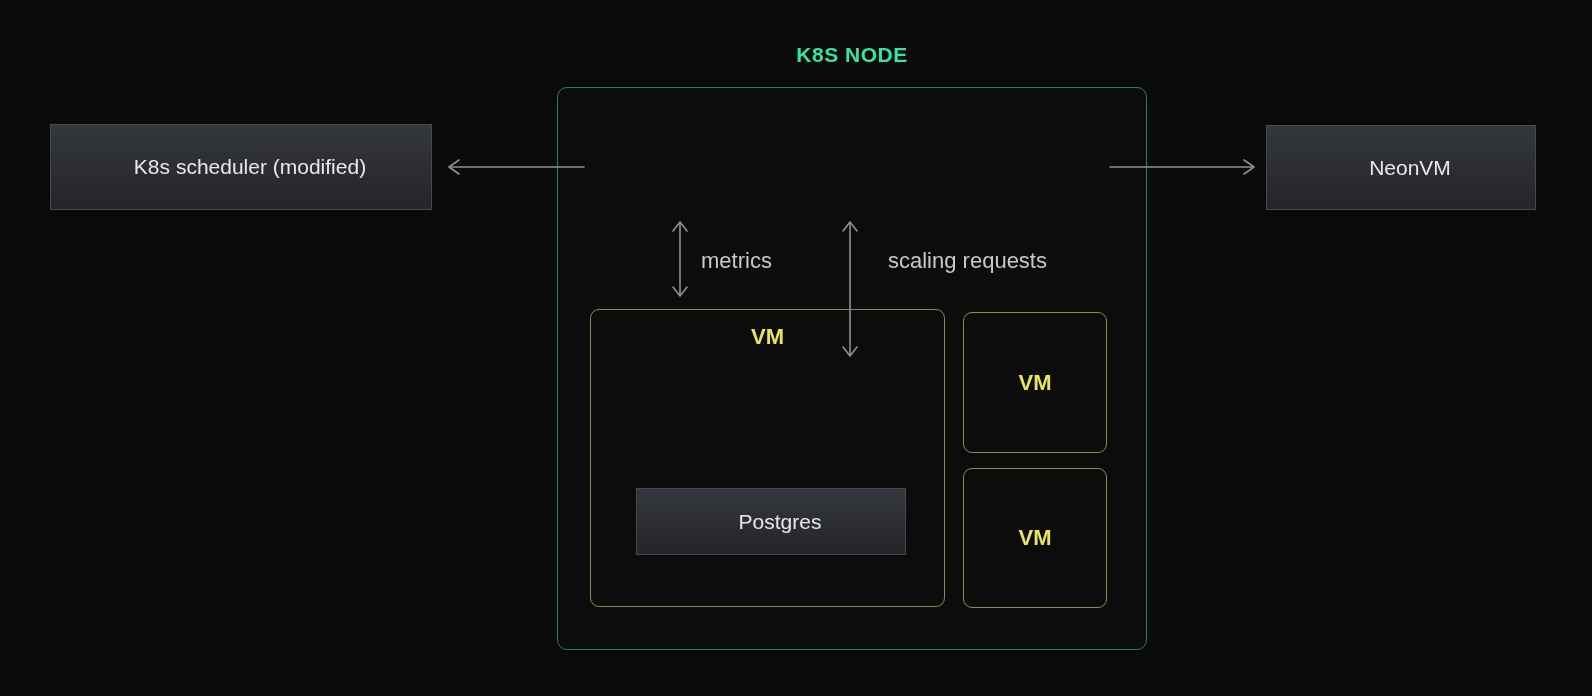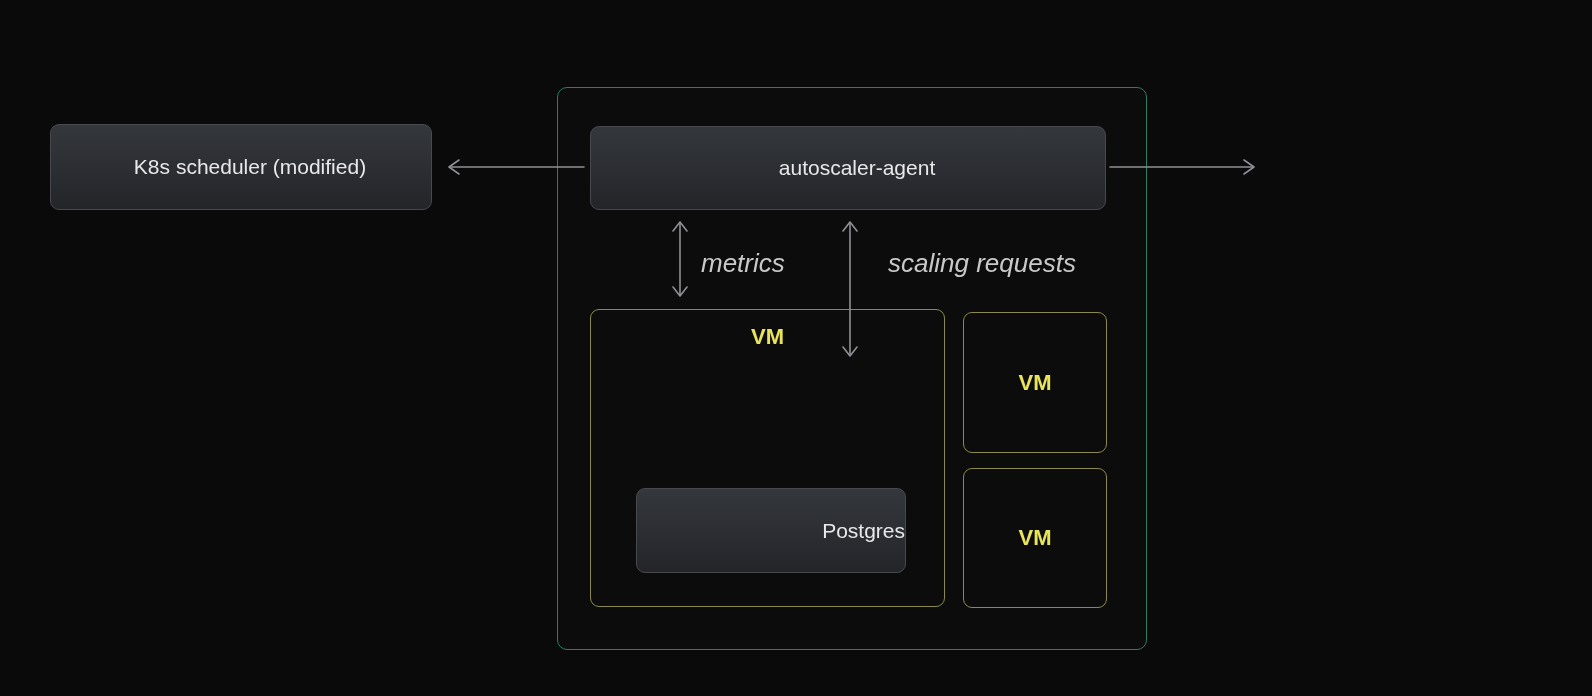--- a/index.html
+++ b/index.html
@@ -34,30 +34,30 @@
     position:absolute;left:557px;top:87px;width:590px;height:563px;
     border:1.5px solid var(--container-border);
     border-radius:10px;
     background:rgba(255,255,255,0.012);
   }
   .node{
     position:absolute;
     display:flex;align-items:center;justify-content:center;
     background:linear-gradient(180deg,var(--box-fill-top),var(--box-fill-bottom));
     border:1px solid var(--box-border);
-    border-radius:9px;
+    border-radius:0;
     color:var(--box-text);
     font-size:21px;
     padding-left:18px;
   }
   .scheduler{left:50px;top:124px;width:382px;height:86px;}
   .autoscaler{left:590px;top:126px;width:516px;height:84px;}
   .neonvm{left:1266px;top:125px;width:270px;height:85px;}
   .vm-informant{left:636px;top:372px;width:270px;height:84px;}
-  .postgres{left:636px;top:488px;width:270px;height:85px;justify-content:flex-end;}
+  .postgres{left:636px;top:488px;width:270px;height:67px;}
   .vm-frame{
     position:absolute;
     border:1px solid var(--vm-border);
     border-radius:9px;
     color:var(--vm-text);
     font-size:22px;font-weight:700;
   }
   .vm-main{left:590px;top:309px;width:355px;height:298px;}
   .vm-main .vm-caption{
     position:absolute;top:14px;left:0;width:100%;text-align:center;
@@ -75,43 +75,43 @@
   .arrows path{
     stroke:var(--arrow);
     stroke-width:1.6;
     fill:none;
     stroke-linecap:round;
     stroke-linejoin:round;
   }
   .edge-label{
     position:absolute;
     color:var(--label-text);
-    font-size:26px;
+    font-size:22px;
     white-space:nowrap;
-    font-style:italic;
   }
   .metrics-label{left:701px;top:248px;}
   .scaling-label{left:888px;top:248px;}
 </style>
 </head>
 <body>
 
 <div class="canvas">
 
+  <div class="title">K8S NODE</div>
 
   <div class="container"></div>
 
   <div class="node scheduler">
     <span>K8s scheduler (modified)</span>
   </div>
 
-  <div class="node autoscaler">
-    <span>autoscaler-agent</span>
+
+  <div class="node neonvm">
+    <span>NeonVM</span>
   </div>
-
 
   <div class="vm-frame vm-main">
     <div class="vm-caption">VM</div>
   </div>
 
 
   <div class="node postgres">
     <span>Postgres</span>
   </div>
 

